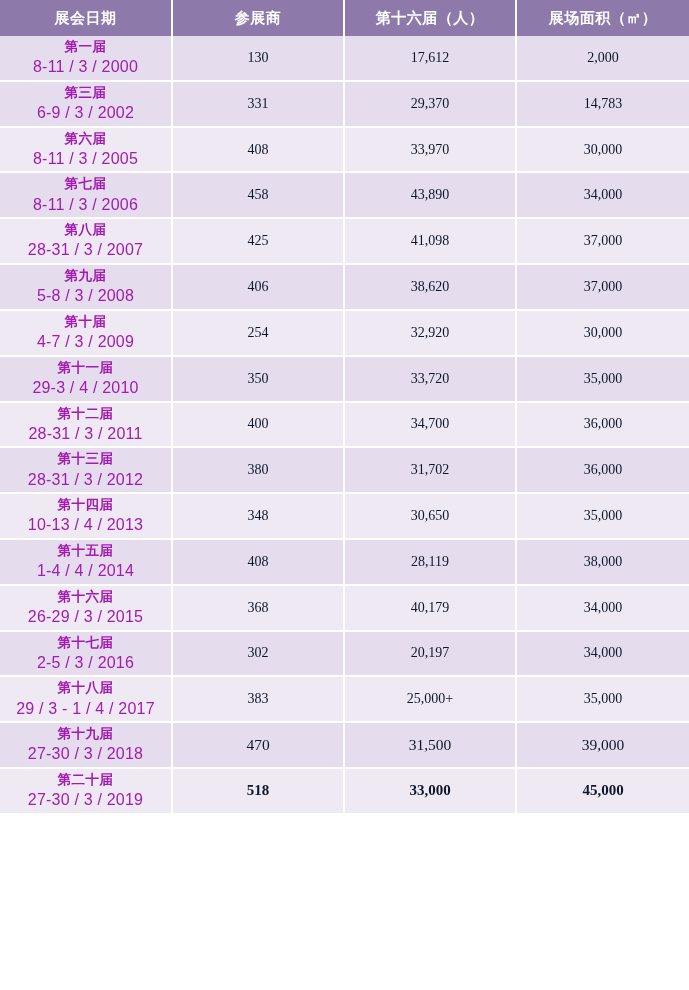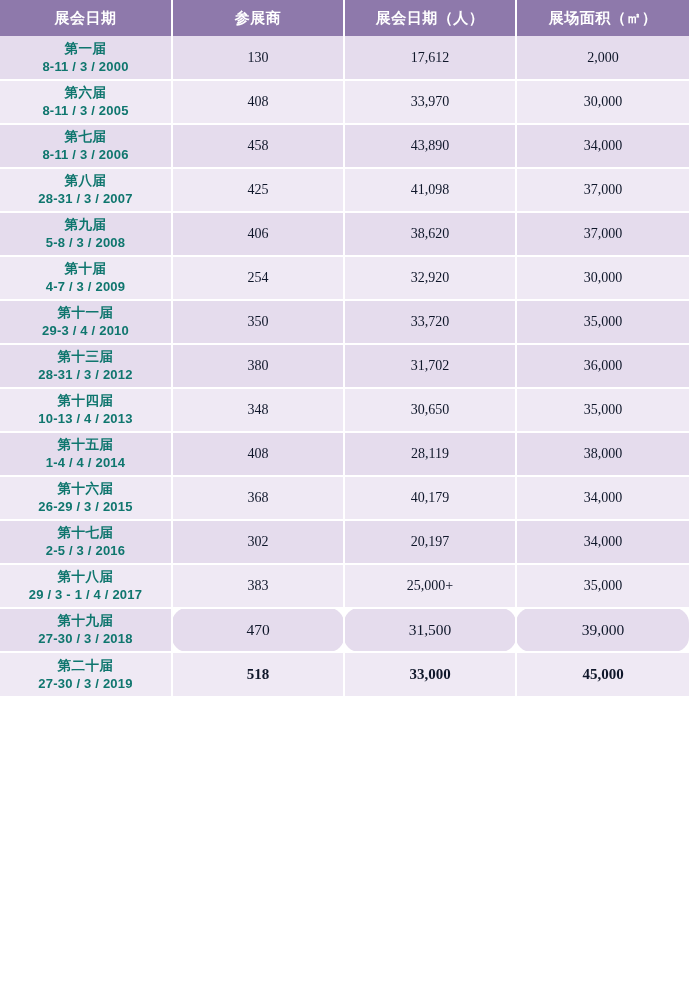--- a/index.html
+++ b/index.html
@@ -51,82 +51,90 @@
     padding: 2px 4px;
     box-sizing: border-box;
   }
   tbody td:last-child { border-right: none; margin-top: 24px; }
 
   tbody tr.row-odd td { background: #e5dced; }
   tbody tr.row-even td { background: #efe9f4; }
 
   td.label-cell {
     font-weight: bold;
-    color: #0f766e;
+    color: #a21caf;
     line-height: 1.35;
     font-size: 13px;
   }
   td.label-cell .edition {
     display: block;
     font-size: 13.5px;
     font-weight: bold;
     letter-spacing: 0.5px;
   }
   td.label-cell .dates {
     display: block;
-    font-size: 13px;
-    font-weight: bold;
+    font-size: 16px;
+    font-weight: normal;
     letter-spacing: 0.2px;
   }
   td.num-cell {
     font-family: "Liberation Serif", "DejaVu Serif", serif;
     font-size: 14px;
     color: #0f172a;
   }
   tbody tr.row-last td {
     border-bottom: none;
   }
   tbody tr.row-last td.num-cell {
     font-size: 15px;
     font-weight: bold;
   }
   tbody tr.row-19 td.num-cell {
     font-size: 15.5px;
-    border-radius: 15px;
   }
 </style>
 </head>
 <body>
 
 <div class="table-wrap">
   <table class="exhibition-table">
     <colgroup>
       <col class="c0">
         <col class="c1">
         <col class="c2">
         <col class="c3">
     </colgroup>
     <thead>
       <tr>
         <th>展会日期</th>
         <th>参展商</th>
-        <th>展会日期（人）</th>
+        <th>第十六届（人）</th>
         <th>展场面积（㎡）</th>
       </tr>
     </thead>
     <tbody id="table-body">
         <tr class="row-odd">
           <td class="label-cell">
             <span class="edition">第一届</span>
             <span class="dates">8-11 / 3 / 2000</span>
           </td>
           <td class="num-cell">130</td>
           <td class="num-cell">17,612</td>
           <td class="num-cell">2,000</td>
         </tr>
+        <tr class="row-odd">
+          <td class="label-cell">
+            <span class="edition">第三届</span>
+            <span class="dates">6-9 / 3 / 2002</span>
+          </td>
+          <td class="num-cell">331</td>
+          <td class="num-cell">29,370</td>
+          <td class="num-cell">14,783</td>
+        </tr>
         <tr class="row-even">
           <td class="label-cell">
             <span class="edition">第六届</span>
             <span class="dates">8-11 / 3 / 2005</span>
           </td>
           <td class="num-cell">408</td>
           <td class="num-cell">33,970</td>
           <td class="num-cell">30,000</td>
         </tr>
         <tr class="row-odd">
@@ -167,20 +175,29 @@
         </tr>
         <tr class="row-odd">
           <td class="label-cell">
             <span class="edition">第十一届</span>
             <span class="dates">29-3 / 4 / 2010</span>
           </td>
           <td class="num-cell">350</td>
           <td class="num-cell">33,720</td>
           <td class="num-cell">35,000</td>
         </tr>
+        <tr class="row-even">
+          <td class="label-cell">
+            <span class="edition">第十二届</span>
+            <span class="dates">28-31 / 3 / 2011</span>
+          </td>
+          <td class="num-cell">400</td>
+          <td class="num-cell">34,700</td>
+          <td class="num-cell">36,000</td>
+        </tr>
         <tr class="row-odd">
           <td class="label-cell">
             <span class="edition">第十三届</span>
             <span class="dates">28-31 / 3 / 2012</span>
           </td>
           <td class="num-cell">380</td>
           <td class="num-cell">31,702</td>
           <td class="num-cell">36,000</td>
         </tr>
         <tr class="row-even">

